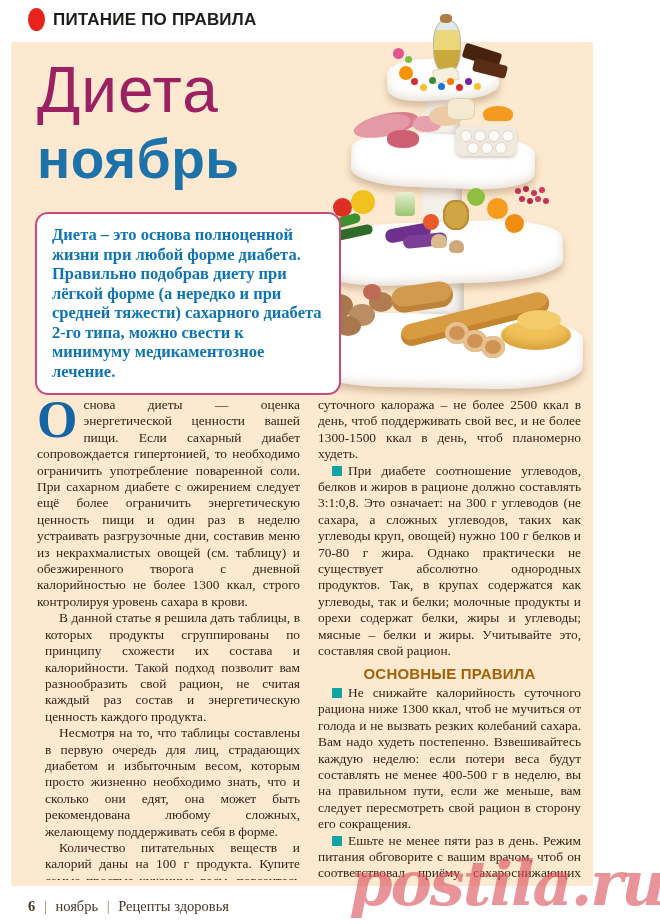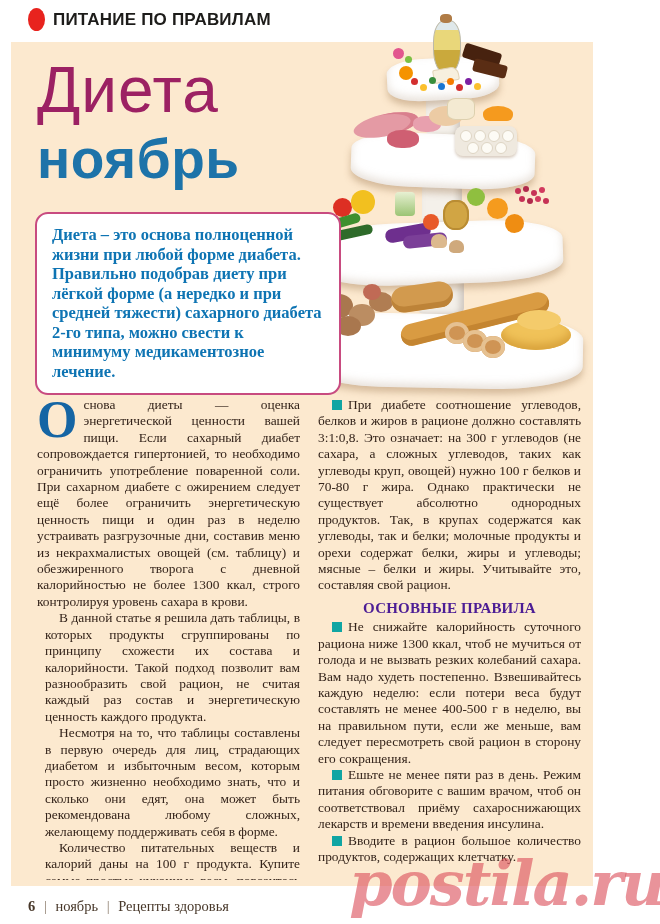--- a/index.html
+++ b/index.html
@@ -50,22 +50,22 @@
   .col{
     flex:1;font-size:13.4px;line-height:16.4px;color:#33231a;text-align:justify;
   }
   .col p{margin:0;}
   .col p.ind{text-indent:14px;margin-left:8px;}
   .dropcap{
     float:left;font-family:"Liberation Serif",serif;font-weight:bold;
     font-size:52px;line-height:42px;color:#1565a4;padding:2px 6px 0 0;
   }
   .sec{
-    font-family:Liberation Serif, serif;font-weight:800;font-size:15px;
-    color:#4c1d95;text-align:center;margin:6px 0 3px 0 !important;text-indent:0 !important;
+    font-family:Liberation Sans, sans-serif;font-weight:800;font-size:15px;
+    color:#a16207;text-align:center;margin:6px 0 3px 0 !important;text-indent:0 !important;
     letter-spacing:.2px;
   }
   .sq{
     display:inline-block;width:10px;height:10px;background:#10a5a3;
     margin-right:6px;vertical-align:-1px;
   }
   .bullet{text-indent:14px;}
   
   .footer{
     position:absolute;left:28px;bottom:9px;font-size:14.5px;color:#473729;
@@ -86,21 +86,21 @@
     box-shadow:0 5px 7px rgba(150,110,70,.38), inset 0 -4px 8px rgba(190,170,150,.35);
   }
   .stand{position:absolute;background:#f4f0ea;box-shadow:inset -4px 0 6px rgba(170,160,150,.5);border-radius:6px;}
   .fi{position:absolute;display:block;}
 </style>
 </head>
 <body>
 
 <div class="rubric">
   <span class="dot"></span>
-  <span class="label">ПИТАНИЕ ПО ПРАВИЛАМ</span>
+  <span class="label">ПИТАНИЕ ПО ПРАВИЛА</span>
 </div>
 
 <div class="panel">
 
   <div class="headline">
     <span class="w1">Диета</span>
     <span class="w2">ноябрь</span>
   </div>
 
   <div class="pyr">
@@ -197,20 +197,21 @@
 
   <div class="cols">
     <div class="col">
       <p><span class="dropcap">О</span><span>снова диеты — оценка энергетической ценности вашей пищи. Если сахарный диабет сопровождается гипертонией, то необходимо ограничить употребление поваренной соли. При сахарном диабете с ожирением следует ещё более ограничить энергетическую ценность пищи и один раз в неделю устраивать разгрузочные дни, составив меню из некрахмалистых овощей (см. таблицу) и обезжиренного творога с дневной калорийностью не более 1300 ккал, строго контролируя уровень сахара в крови.</span></p>
       <p class="ind">В данной статье я решила дать таблицы, в которых продукты сгруппированы по принципу схожести их состава и калорийности. Такой подход позволит вам разнообразить свой рацион, не считая каждый раз состав и энергетическую ценность каждого продукта.</p>
       <p class="ind">Несмотря на то, что таблицы составлены в первую очередь для лиц, страдающих диабетом и избыточным весом, которым просто жизненно необходимо знать, что и сколько они едят, она может быть рекомендована любому сложных, желающему поддерживать себя в форме.</p>
       <p class="ind">Количество питательных веществ и калорий даны на 100 г продукта. Купите самые простые кухонные весы, повозитесь какое-то время с взвешиванием и составлением своего дневного рациона, после чего вы будете легко составлять своё недельное меню, не заглядывая более в таблицу.</p>
 
     </div>
     <div class="col">
+      <p>суточного калоража – не более 2500 ккал в день, чтоб поддерживать свой вес, и не более 1300-1500 ккал в день, чтоб планомерно худеть.</p>
       <p class="bullet"><span class="sq"></span><span>При диабете соотношение углеводов, белков и жиров в рационе должно составлять 3:1:0,8. Это означает: на 300 г углеводов (не сахара, а сложных углеводов, таких как углеводы круп, овощей) нужно 100 г белков и 70-80 г жира. Однако практически не существует абсолютно однородных продуктов. Так, в крупах содержатся как углеводы, так и белки; молочные продукты и орехи содержат белки, жиры и углеводы; мясные – белки и жиры. Учитывайте это, составляя свой рацион.</span></p>
       <p class="sec">ОСНОВНЫЕ ПРАВИЛА</p>
       <p class="bullet"><span class="sq"></span><span>Не снижайте калорийность суточного рациона ниже 1300 ккал, чтоб не мучиться от голода и не вызвать резких колебаний сахара. Вам надо худеть постепенно. Взвешивайтесь каждую неделю: если потери веса будут составлять не менее 400-500 г в неделю, вы на правильном пути, если же меньше, вам следует пересмотреть свой рацион в сторону его сокращения.</span></p>
       <p class="bullet"><span class="sq"></span><span>Ешьте не менее пяти раз в день. Режим питания обговорите с вашим врачом, чтоб он соответствовал приёму сахароснижающих лекарств и времени введения инсулина.</span></p>
       <p class="bullet"><span class="sq"></span><span>Вводите в рацион большое количество продуктов, содержащих клетчатку.</span></p>
 
     </div>
   </div>
 </div>
 

